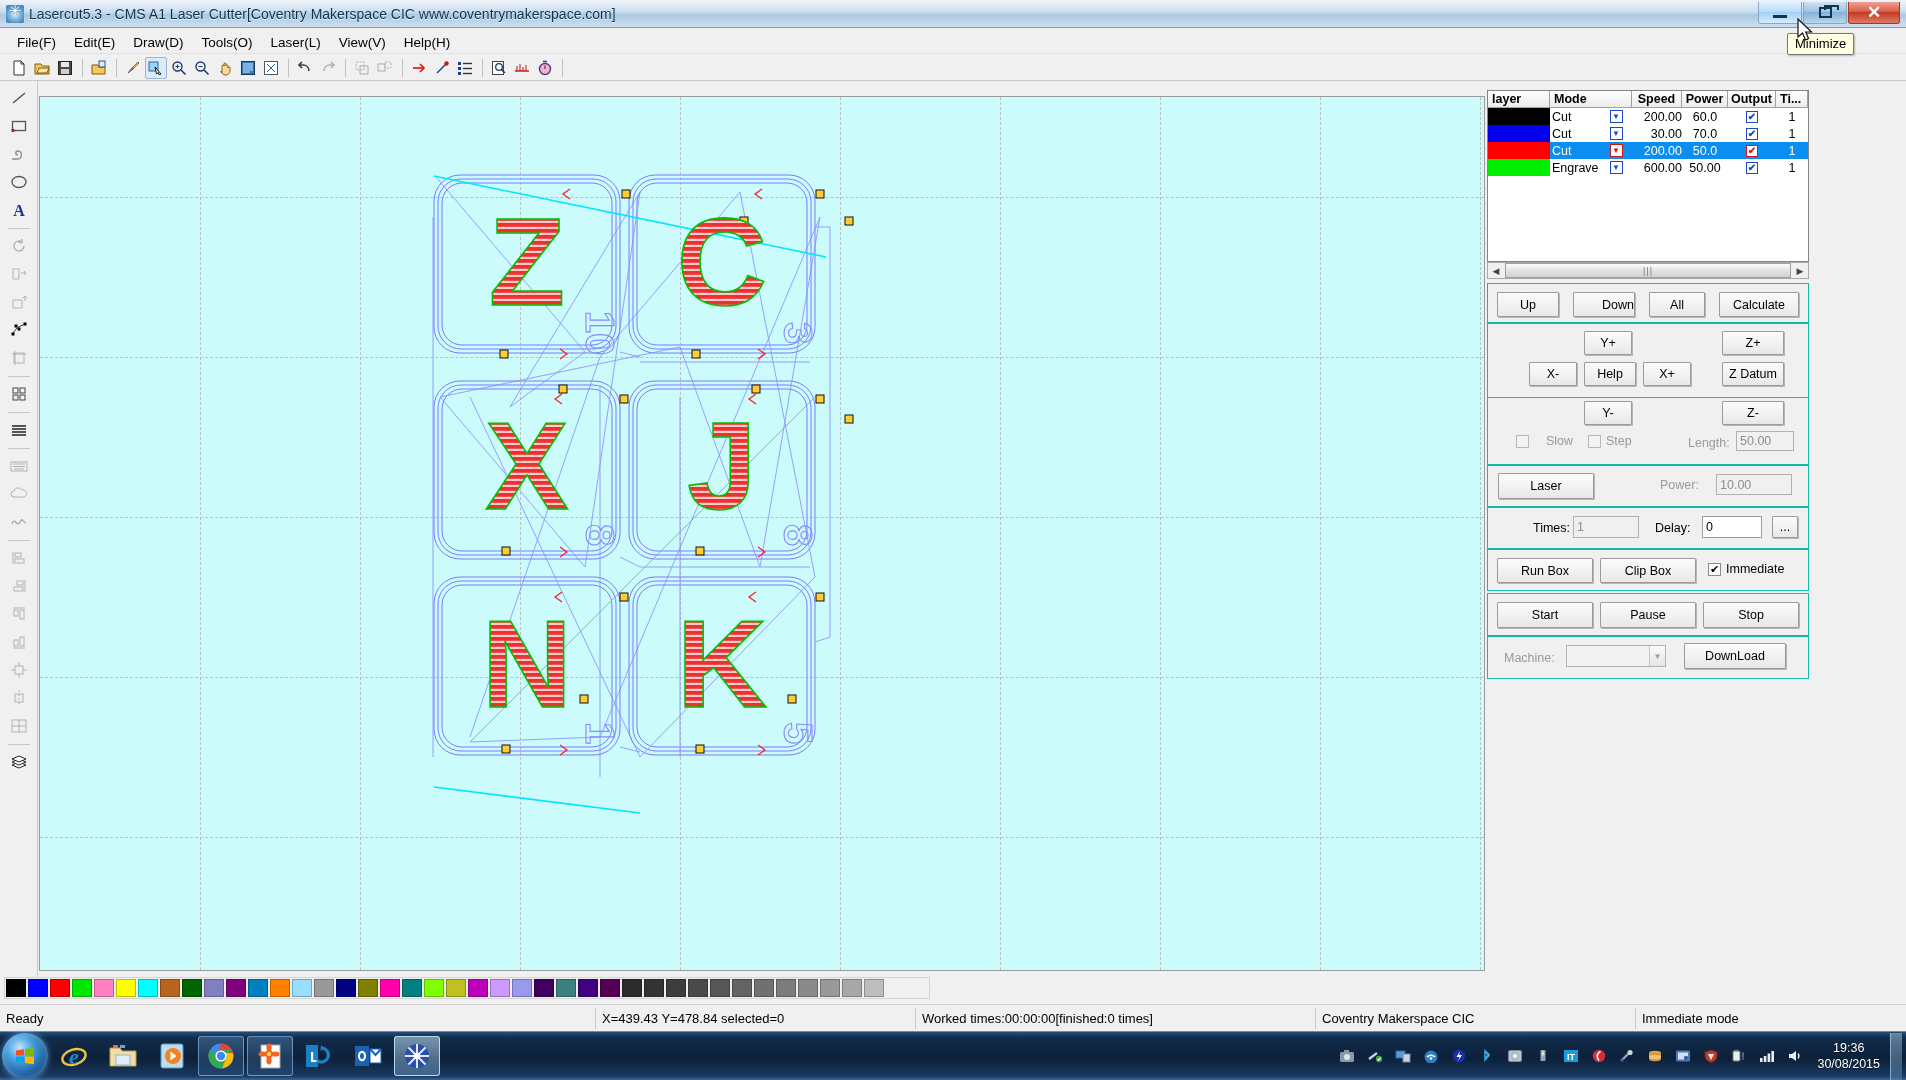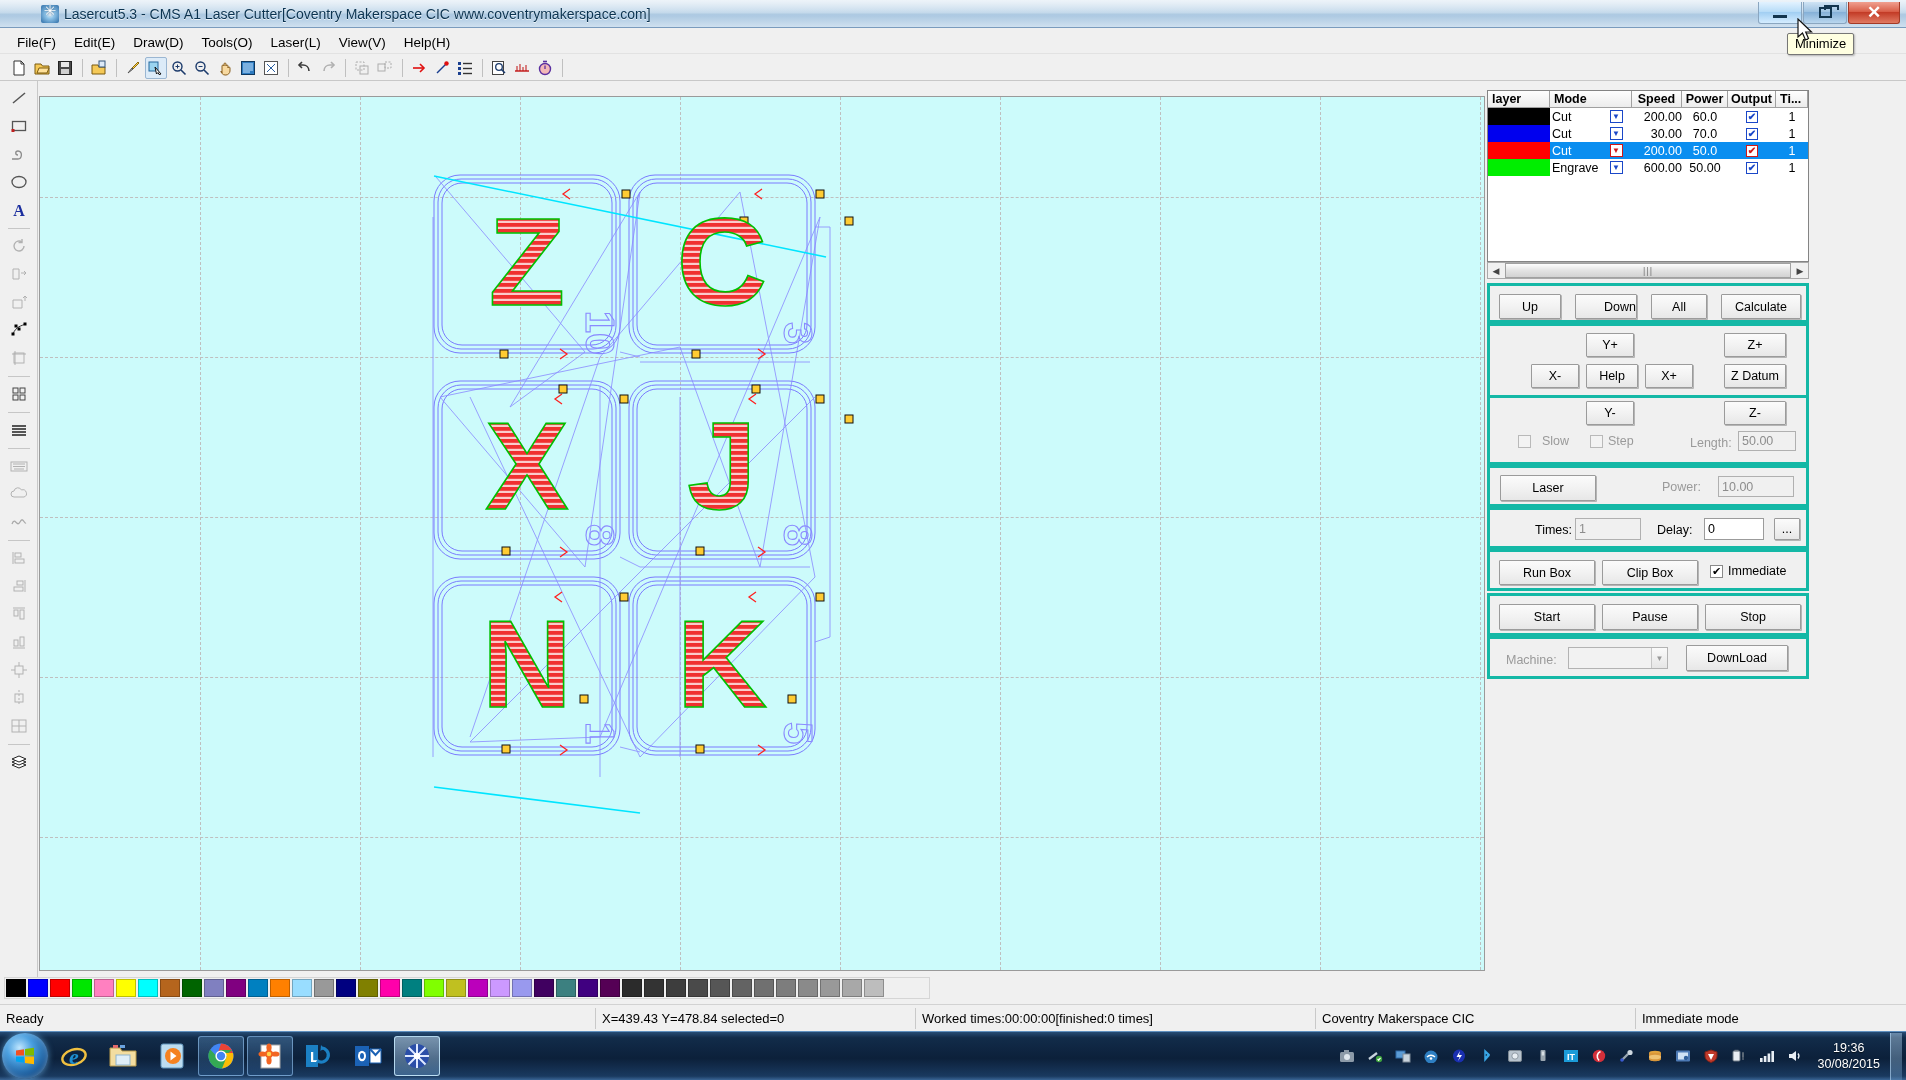--- a/index.html
+++ b/index.html
@@ -12,21 +12,21 @@
   
   #app-window {
     position:absolute; left:0; top:0; width:1906px; height:1031px;
     background:#f0f0f0;
   }
   
   #titlebar {
     position:absolute; left:0; top:0; width:1906px; height:28px;
     background:linear-gradient(to bottom,#d8e6f2 0%, #bcd4e8 48%, #a8c6e0 52%, #cfe0ef 100%);
     border-bottom:1px solid #7a9bbd;
-    display:flex; align-items:center;padding-left:35px;
+    display:flex; align-items:center;
   }
   #titlebar::before{
     content:""; position:absolute; left:0; top:0; right:0; bottom:0;
     background:linear-gradient(to bottom, rgba(255,255,255,.55), rgba(255,255,255,0) 60%);
     pointer-events:none;
   }
   .app-icon {
     width:18px;height:18px;margin:0 5px 0 6px;border-radius:2px;
     background:radial-gradient(circle at 50% 50%, #ffffff 0%, #8fc4e8 35%, #2e6ea8 100%);
     position:relative; flex:none; z-index:2;
@@ -156,21 +156,21 @@
   }
   .scroll-arrow { width:16px; height:15px; display:flex; align-items:center;
       justify-content:center; font-size:9px; color:#444; }
   .scroll-thumb {
     flex:1; height:15px; margin:0 1px;
     background:linear-gradient(to bottom,#fdfdfd,#e3e3e3 50%,#d2d2d2);
     border:1px solid #a0a0a0; display:flex; align-items:center; justify-content:center;
     font-size:9px; color:#777; letter-spacing:1px;
   }
   .group-box {
-    position:absolute; left:0; border:3px solid #14b8a6; background:#f0f0f0;
+    position:absolute; left:0; border:1px solid #14b8a6; background:#f0f0f0;
   }
   .btn {
     background:linear-gradient(to bottom,#fbfbfb,#f2f2f2 50%,#e7e7e7);
     border:1px solid #9b9b9b; border-radius:1px;
     display:flex; align-items:center; justify-content:center;
     font-size:12.5px; color:#000;
     box-shadow:1px 1px 0 #b5b5b5;
   }
   .field {
     background:#fff; border:1px solid #9b9b9b; display:flex; align-items:center;
@@ -804,21 +804,21 @@
       <div class="btn" style="position:absolute;left:41px; top:38px;width:48px;height:24px;">X-</div>
       <div class="btn" style="position:absolute;left:96px; top:38px;width:52px;height:24px;">Help</div>
       <div class="btn" style="position:absolute;left:155px;top:38px;width:48px;height:24px;">X+</div>
       <div class="btn" style="position:absolute;left:234px;top:38px;width:62px;height:24px;">Z Datum</div>
     </div>
     <div class="group-box" style="top:308px; width:322px; height:67px; border-top:none;">
       <div class="btn" style="position:absolute;left:96px; top:3px; width:48px;height:24px;">Y-</div>
       <div class="btn" style="position:absolute;left:234px;top:3px; width:62px;height:24px;">Z-</div>
       <div style="position:absolute;left:28px;top:36px;display:flex;align-items:center;">
         <span class="cbox dim"></span>
-        <span class="lbl dim" style="position:relative;margin-left:11px;">Slow</span>
+        <span class="lbl dim" style="position:relative;margin-left:17px;">Slow</span>
       </div>
       <div style="position:absolute;left:100px;top:36px;display:flex;align-items:center;">
         <span class="cbox dim"></span>
         <span class="lbl dim" style="position:relative;margin-left:5px;">Step</span>
       </div>
       <span class="lbl dim" style="left:200px;top:38px;">Length:</span>
       <div class="field readonly" style="position:absolute;left:248px;top:33px;width:58px;height:20px;">50.00</div>
     </div>
 
     <div class="group-box" style="top:375px; width:322px; height:42px;">

